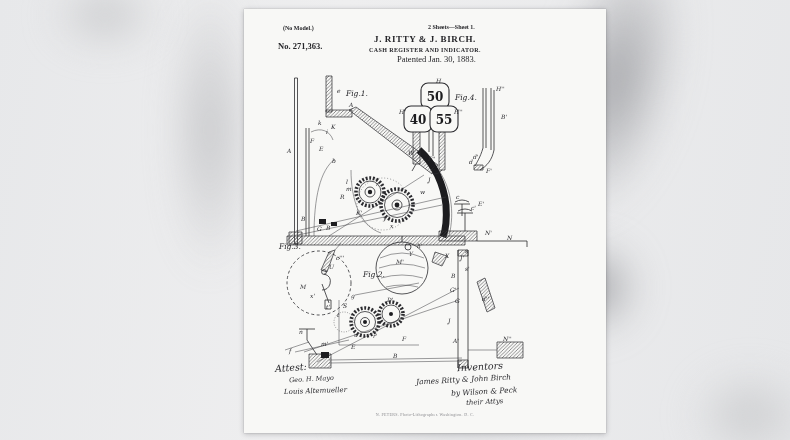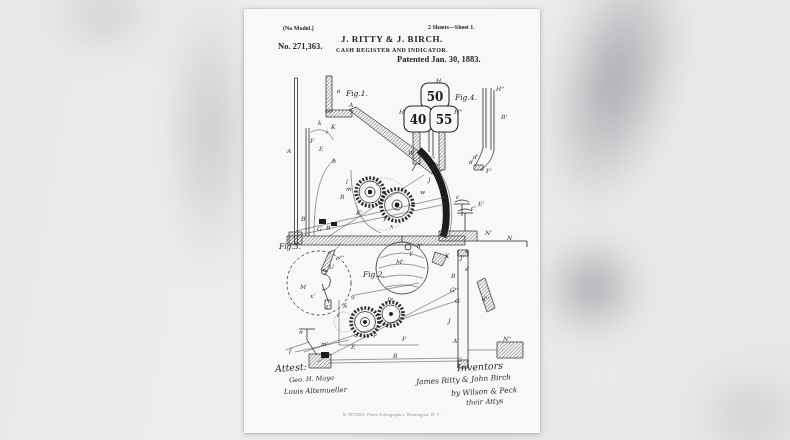--- a/index.html
+++ b/index.html
@@ -7,29 +7,29 @@
   #stage{position:relative;width:790px;height:440px;overflow:hidden;
     background:linear-gradient(100deg,#e7e8ea 0%,#eeeeef 40%,#e6e7e9 100%);}
   .blob{position:absolute;border-radius:50%;filter:blur(18px);pointer-events:none;}
   #blob-tr{left:555px;top:-60px;width:120px;height:280px;background:radial-gradient(closest-side,#a3a4a8,rgba(163,164,168,0));transform:rotate(14deg);}
   #blob-rm{left:545px;top:240px;width:95px;height:95px;background:radial-gradient(closest-side,#96979b,rgba(150,151,155,0));}
   #blob-lp{left:170px;top:-20px;width:80px;height:300px;background:radial-gradient(closest-side,#b9babd,rgba(185,186,189,0));opacity:.8;}
   #blob-tl{left:50px;top:-20px;width:110px;height:70px;background:radial-gradient(closest-side,#c6c7c9,rgba(198,199,201,0));}
   #blob-br{left:690px;top:370px;width:120px;height:90px;background:radial-gradient(closest-side,#c9cacc,rgba(201,202,204,0));}
   #blob-bl{left:330px;top:300px;width:260px;height:200px;background:radial-gradient(closest-side,#d8d9db,rgba(216,217,219,0));opacity:.7;}
 
-  #paper{position:absolute;left:244px;top:9px;width:296px;height:424px;
+  #paper{position:absolute;left:244px;top:9px;width:362px;height:424px;
     background:#f8f8f6;box-shadow:0 1px 5px rgba(40,40,45,.28),0 0 1px rgba(0,0,0,.25);}
   .ptxt{position:absolute;color:#26262a;white-space:nowrap;}
   #no-model{left:39px;top:16px;font-size:6px;font-weight:bold;}
   #sheet-info{left:184px;top:15px;font-size:6px;font-weight:bold;}
   #title-line1{left:0;top:25px;width:100%;text-align:center;font-size:9px;font-weight:bold;letter-spacing:.6px;}
   #title-line2{left:0;top:38px;width:100%;text-align:center;font-size:6px;font-weight:bold;letter-spacing:.4px;}
   #patent-number{left:34px;top:32px;font-size:8.5px;font-weight:bold;}
-  #patent-date{left:153px;top:45px;font-size:8.5px;font-weight:bold;}
+  #patent-date{left:153px;top:45px;font-size:8.5px;font-weight:normal;}
   #printer-line{left:0;top:403px;width:100%;text-align:center;font-size:4px;color:#8a8a8e;letter-spacing:.3px;}
 
   .script{position:absolute;color:#2c2c30;font-style:italic;font-family:"DejaVu Serif",serif;white-space:nowrap;}
   #attest-label{left:31px;top:353px;font-size:9.5px;transform:rotate(-4deg);}
   #witness-1{left:45px;top:366px;font-size:6.5px;transform:rotate(-3deg);}
   #witness-2{left:40px;top:378px;font-size:7px;transform:rotate(-2deg);}
   #inventors-label{left:213px;top:352px;font-size:9.5px;transform:rotate(-3deg);}
   #inventor-sig{left:172px;top:366px;font-size:7.5px;transform:rotate(-3deg);}
   #attorney-line{left:207px;top:378px;font-size:7.5px;transform:rotate(-3deg);}
   #attorney-title{left:222px;top:389px;font-size:7px;transform:rotate(-3deg);}

